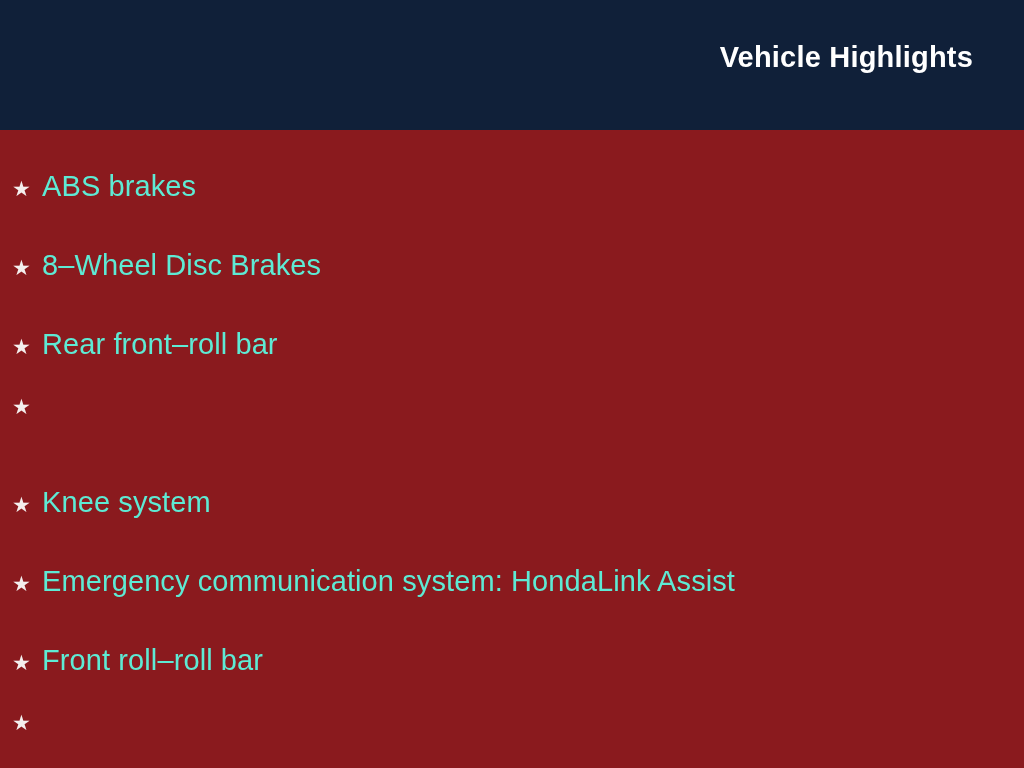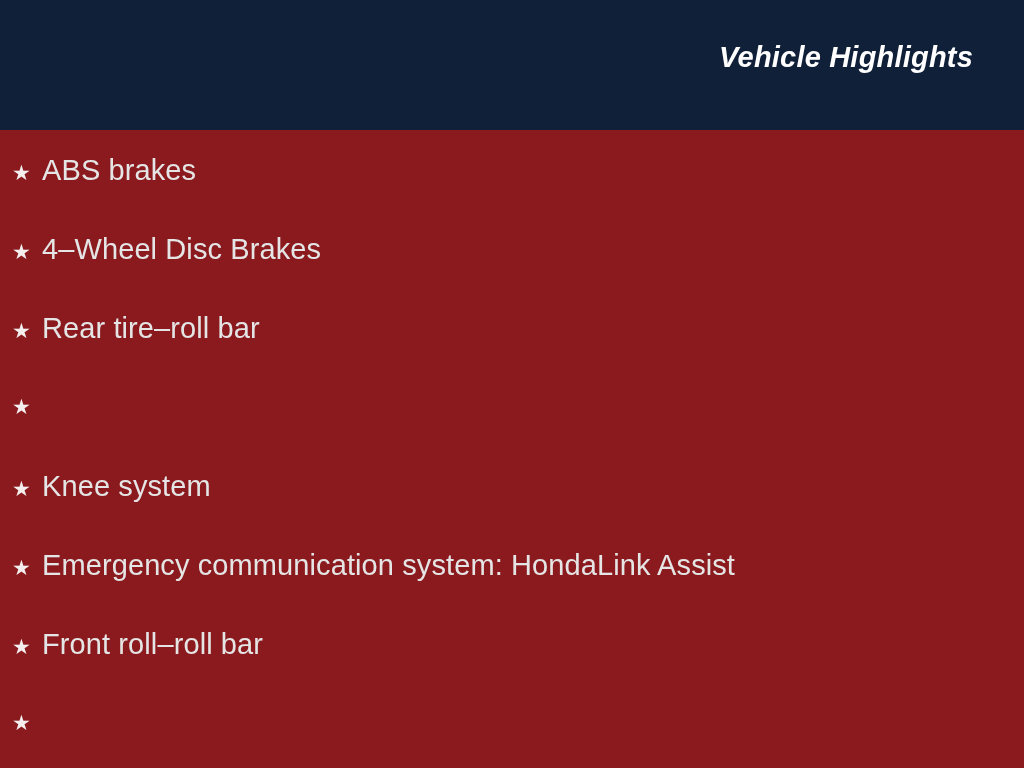--- a/index.html
+++ b/index.html
@@ -26,21 +26,20 @@
     left: 0;
     top: 0;
     width: 1024px;
     height: 132px;
     background: #102039;
     box-sizing: border-box;
     padding: 0 51px 0 40px;
     display: flex;
     align-items: flex-start;
     justify-content: flex-end;
-    font-style: italic;
   }
   .slide-title {
     margin-top: 42px;
     font-size: 29px;
     font-weight: bold;
     color: #ffffff;
     letter-spacing: 0.2px;
     line-height: 1.1;
     white-space: nowrap;
   }
@@ -69,23 +68,24 @@
     flex: 0 0 auto;
     width: 30px;
     font-size: 21px;
     color: #f4efee;
     line-height: 36px;
     text-align: left;
   }
   .highlight-text {
     flex: 1 1 auto;
     font-size: 29px;
-    color: #e5e5e5;
+    color: #5eead4;
     letter-spacing: 0.1px;
     white-space: nowrap;
+    margin-top: 16px;
   }
 </style>
 </head>
 <body>
 
 <div class="slide">
 
   <div class="slide-header">
     <div class="slide-title">Vehicle Highlights</div>
   </div>
@@ -93,26 +93,26 @@
   <div class="slide-body">
     <ul class="highlight-list">
 
       <li class="highlight-item">
         <span class="bullet-star">★</span>
         <span class="highlight-text">ABS brakes</span>
       </li>
 
       <li class="highlight-item">
         <span class="bullet-star">★</span>
-        <span class="highlight-text">4–Wheel Disc Brakes</span>
+        <span class="highlight-text">8–Wheel Disc Brakes</span>
       </li>
 
       <li class="highlight-item">
         <span class="bullet-star">★</span>
-        <span class="highlight-text">Rear tire–roll bar</span>
+        <span class="highlight-text">Rear front–roll bar</span>
       </li>
 
       <li class="highlight-item">
         <span class="bullet-star">★</span>
       </li>
 
       <li class="highlight-item">
         <span class="bullet-star">★</span>
         <span class="highlight-text">Knee system</span>
       </li>

